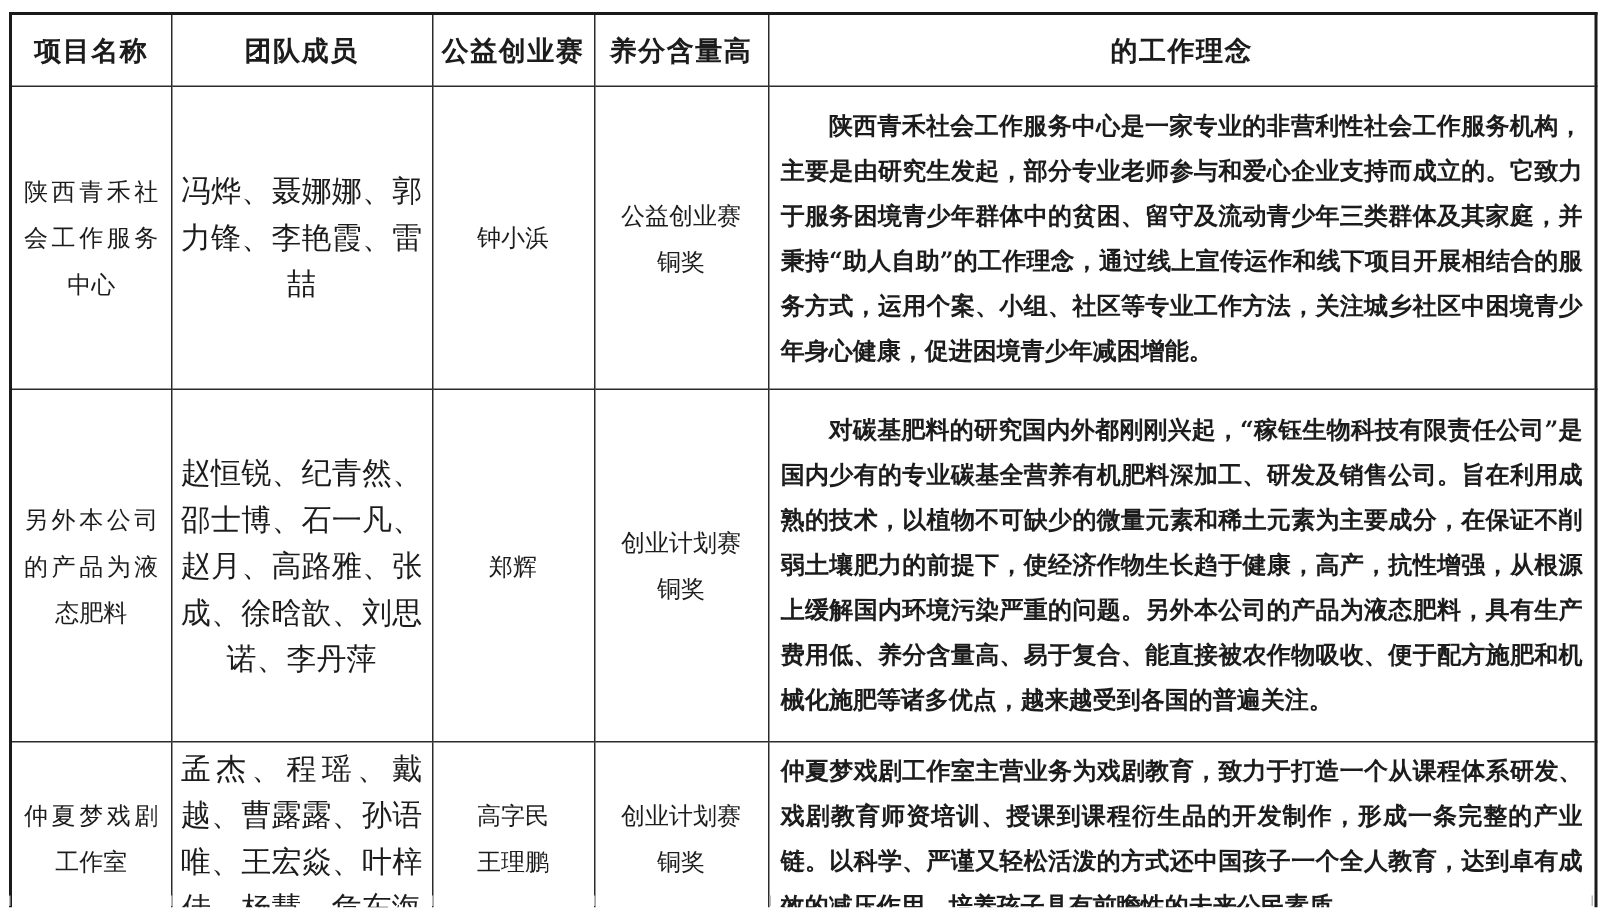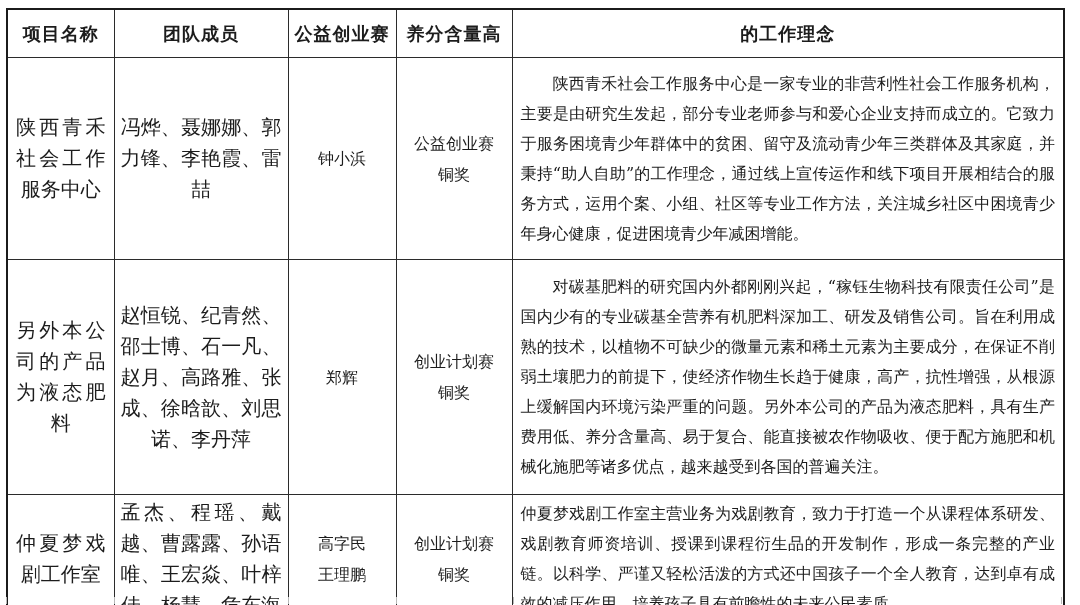--- a/index.html
+++ b/index.html
@@ -19,34 +19,35 @@
     vertical-align:middle;
   }
   .doc-table th {
     height:45px; font-size:18px; font-weight:bold;
     text-align:center; letter-spacing:1px;
   }
   tr.r0 td { height:193px; }
   tr.r1 td { height:226px; }
   tr.r2 td { height:120px; }
   td.cell-name {
-    font-size:20px; line-height:31px; padding:0 8px;
+    font-size:16px; line-height:31px; padding:0 8px;
     text-align:justify; text-align-last:center;
   }
   td.cell-members {
     font-size:20px; line-height:31px; padding:0 6px;
     text-align:justify; text-align-last:center;
   }
   td.cell-advisor, td.cell-award {
     font-size:16px; line-height:31px; padding:0 4px;
     text-align:center; white-space:pre-line;
   }
   td.cell-intro {
     font-size:16px; line-height:30px; padding:4px 8px;
     text-align:justify;
+    font-weight:bold;
   }
   td.cell-intro.indent { text-indent:2em; }
   .stub { position:absolute; width:1px; height:7px; top:597px; background:#b9b9b9; }
 </style>
 </head>
 <body>
 
 <div class="canvas">
   <table class="doc-table">
     <colgroup>

